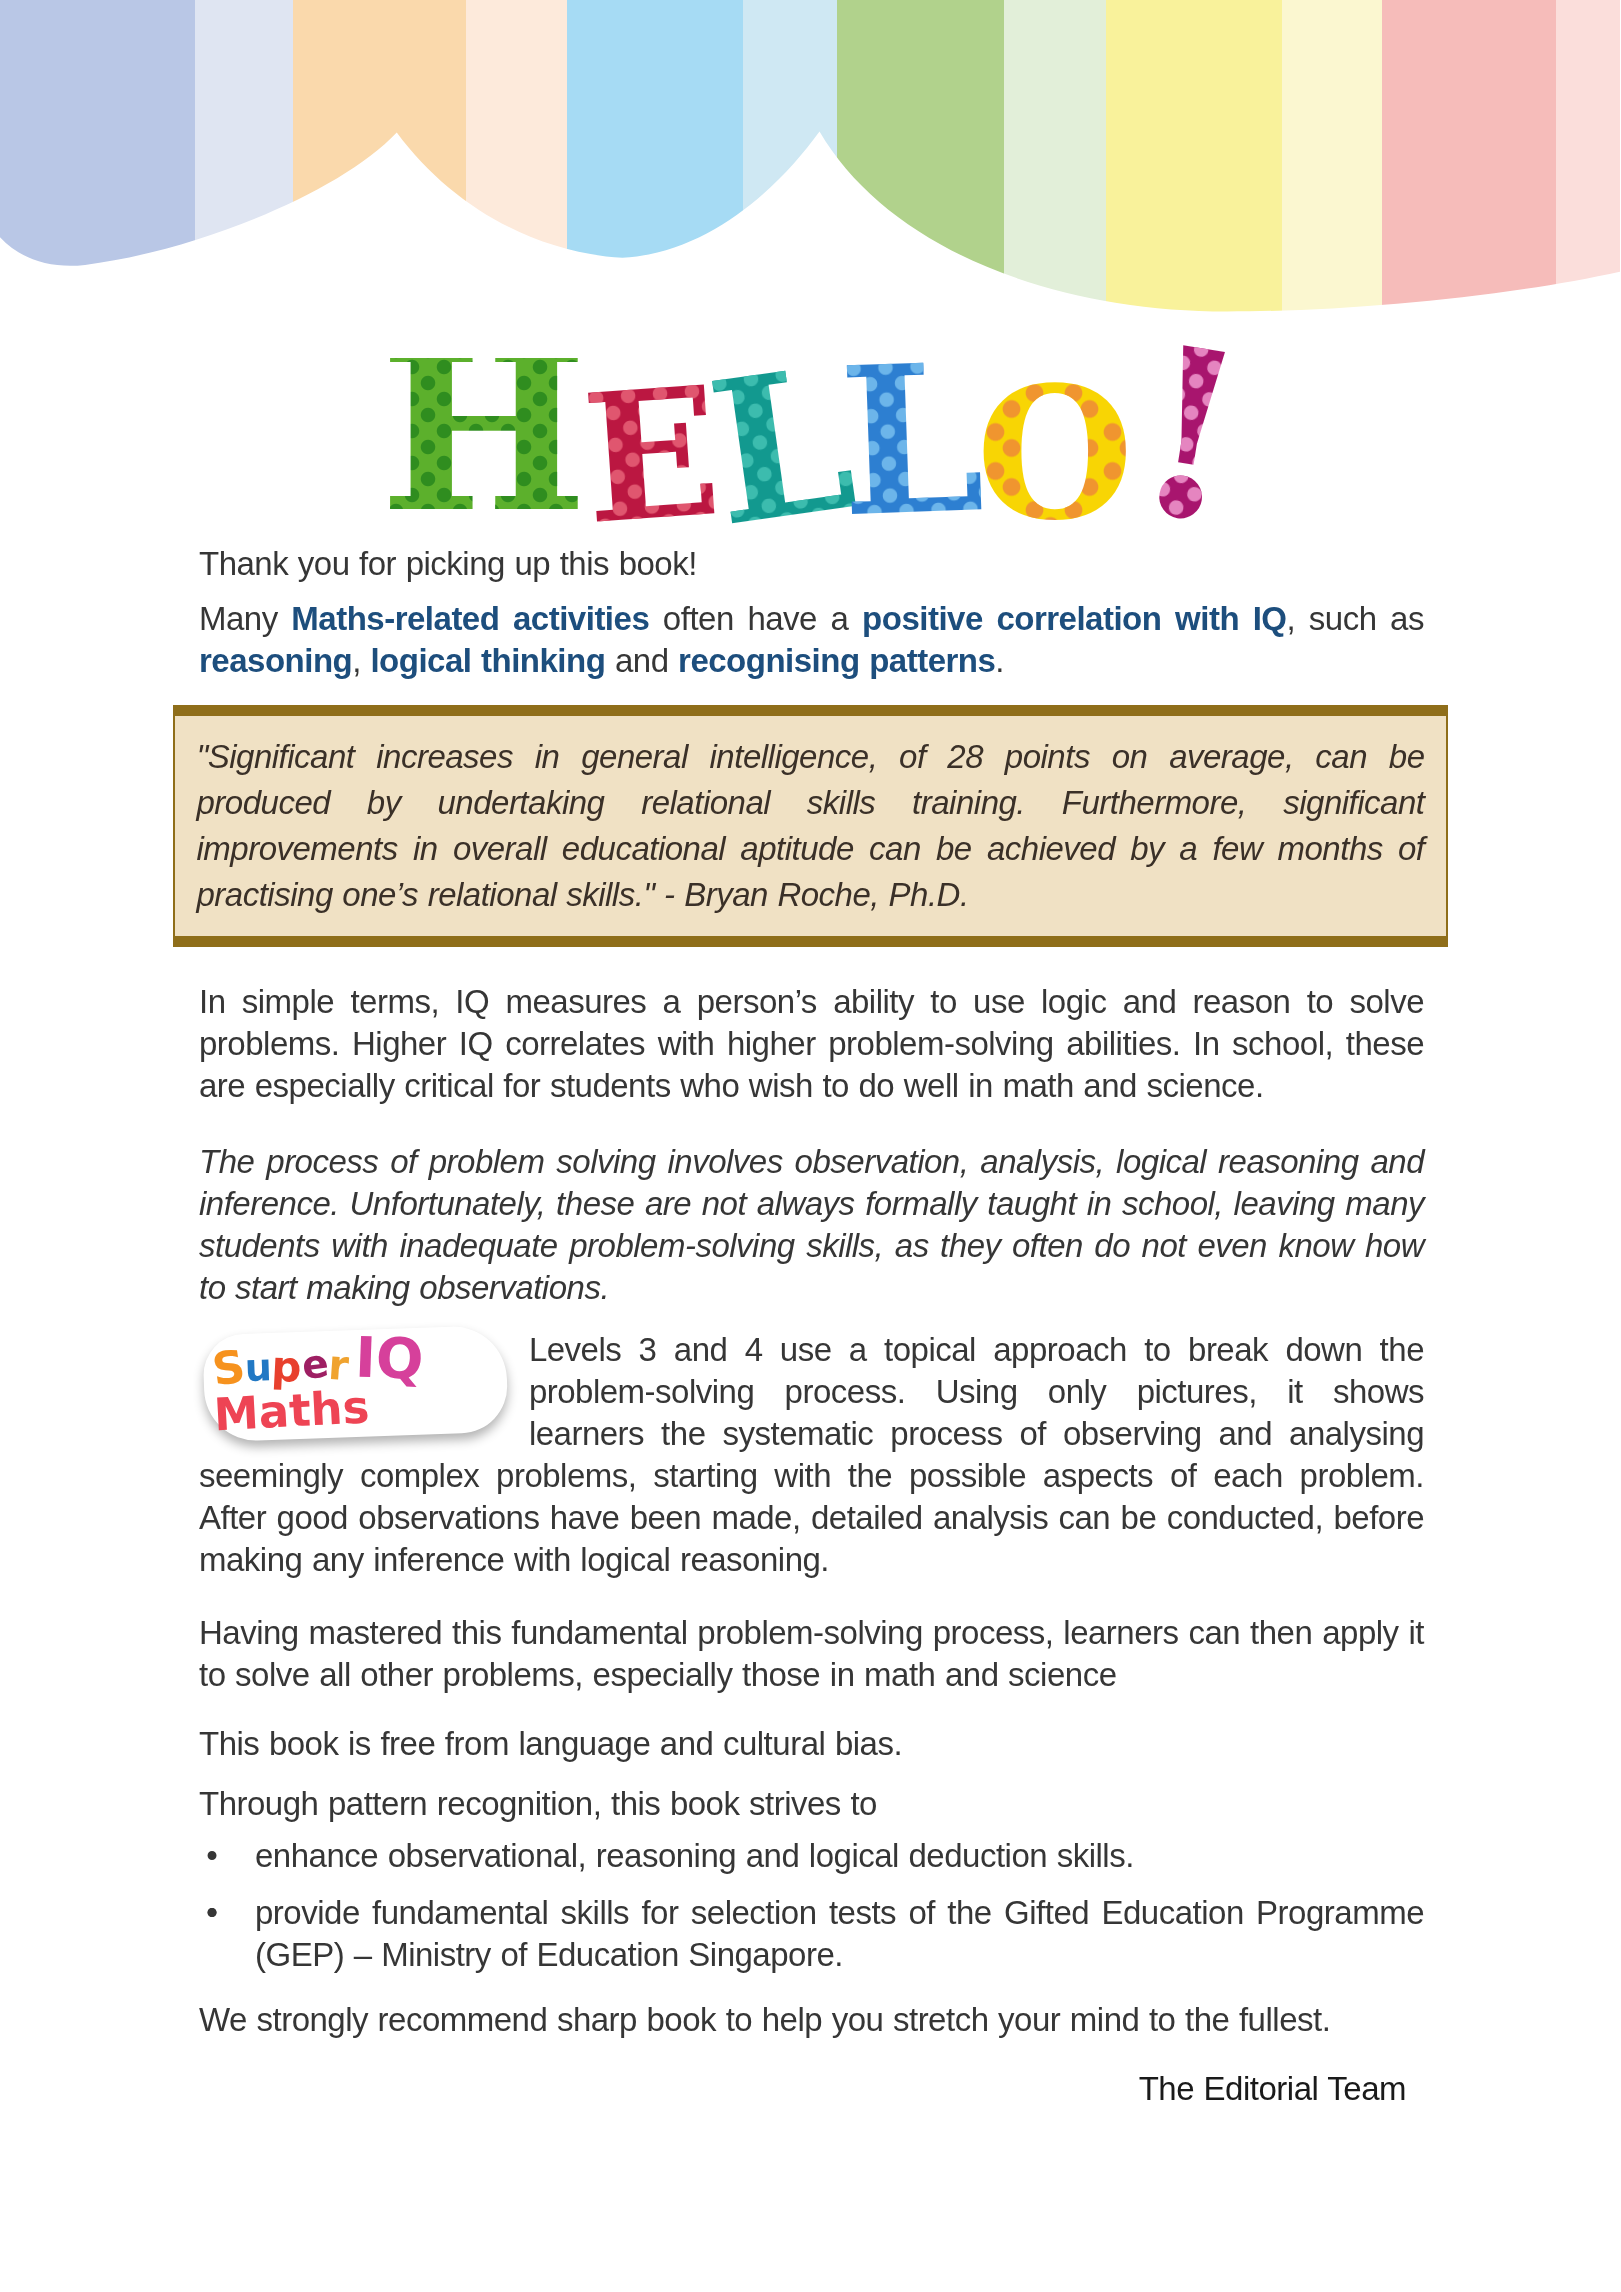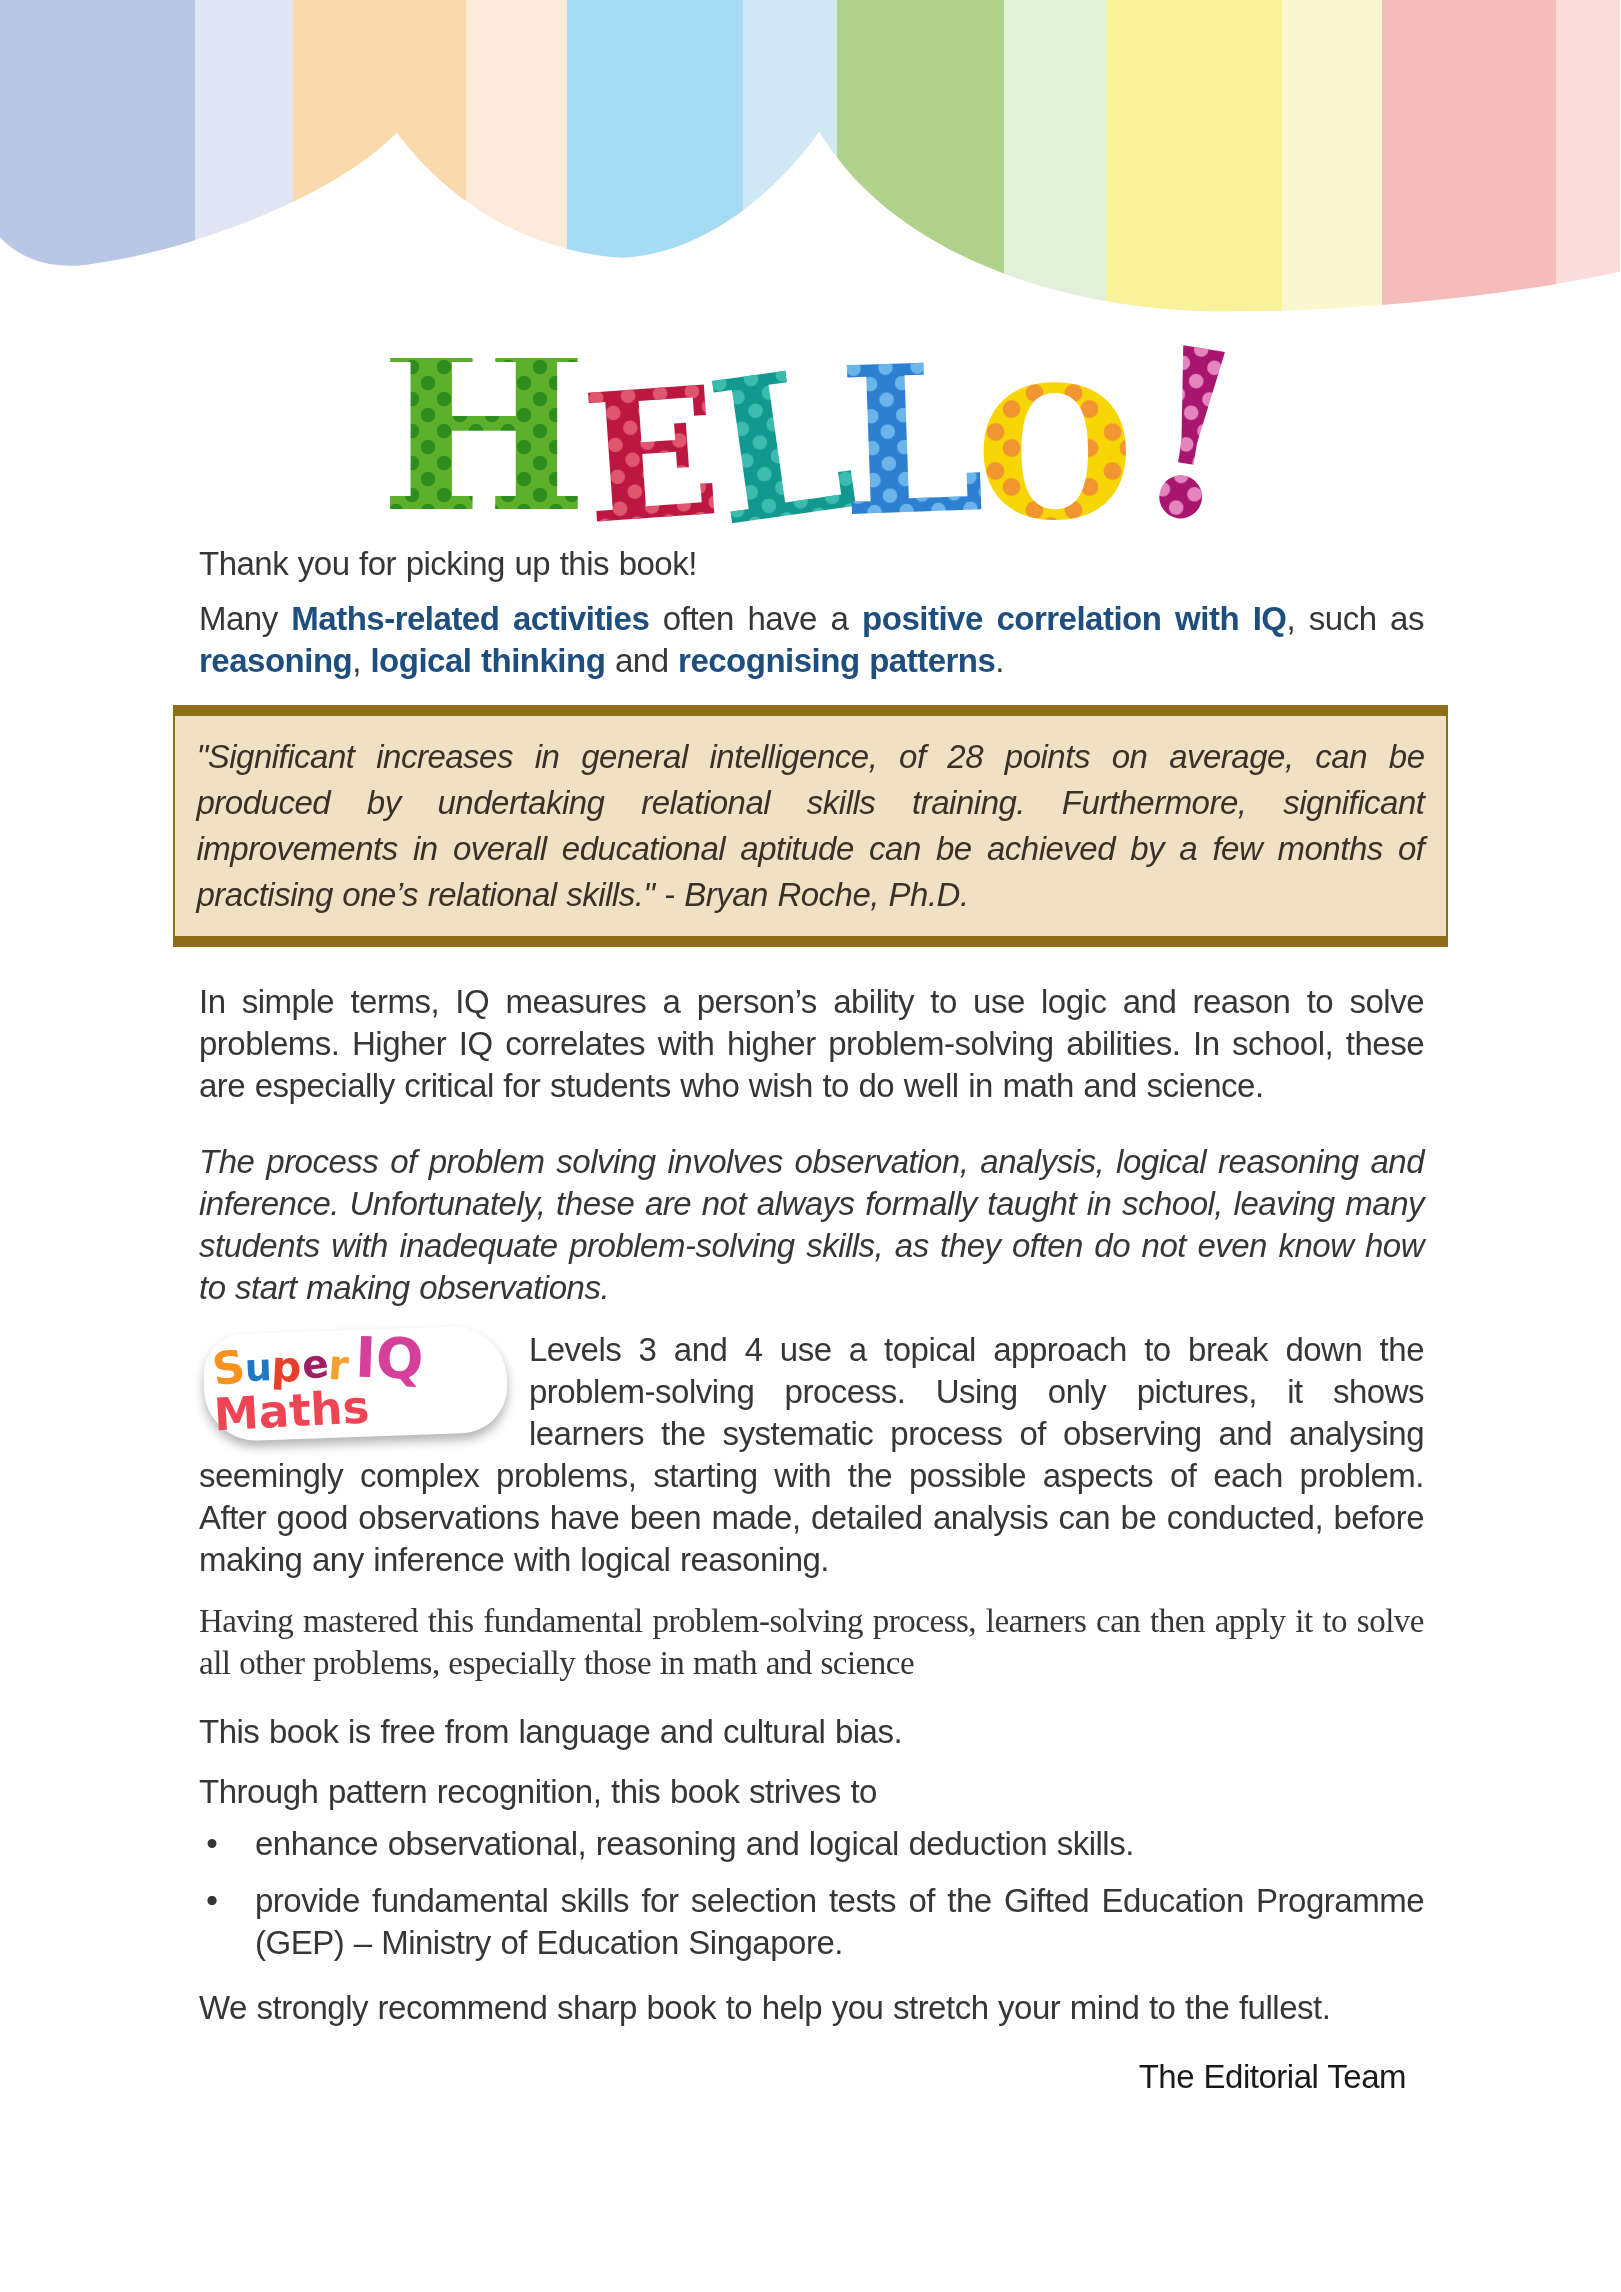--- a/index.html
+++ b/index.html
@@ -97,21 +97,21 @@
     font-style:italic;
     font-size:33px;
     line-height:46px;
     color:#3a3028;
     text-align:justify;
     text-align-last:left;
   }
   p.iq-explain{margin-top:34px;}
   p.process{margin-top:34px;font-style:italic;}
   p.levels{margin-top:19.7px;}
-  p.mastered{margin-top:19px;font-family:Liberation Serif, serif;}
+  p.mastered{margin-top:31px;}
   p.bias{margin-top:27px;text-align:center;}
   p.strives{margin-top:18px;text-align:center;}
   
   .logo-sticker{
     float:left;
     width:285px;
     margin:1.8px 21.5px -18px 5.4px;
     padding:3.6px 9px 9px;
     background:#ffffff;
     border-radius:41px 54px 47px 52px;

